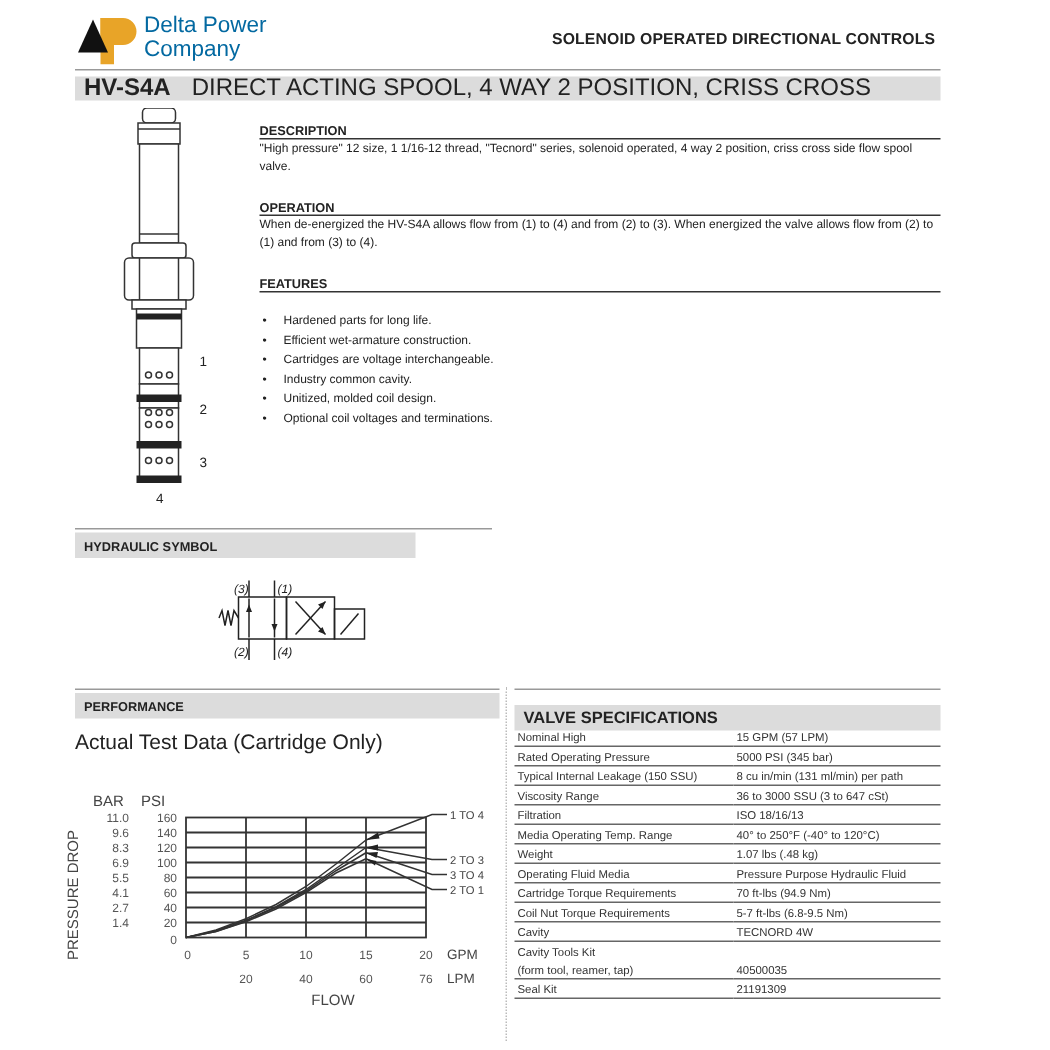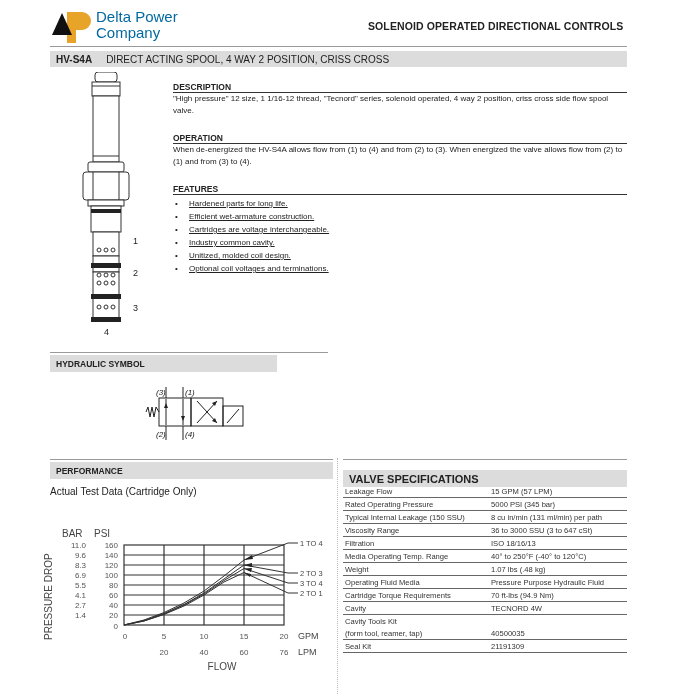--- a/index.html
+++ b/index.html
@@ -3,25 +3,25 @@
 <meta charset="utf-8">
 <style>
   html,body{margin:0;padding:0;background:#fff;}
   body{width:700px;height:700px;position:relative;overflow:hidden;font-family:"Liberation Sans",sans-serif;color:#222;}
   .abs{position:absolute;}
   .logo-mark{left:52px;top:9px;width:40px;height:34px;}
   .brand{left:96px;top:9px;font-size:15px;line-height:16px;color:#0369a1;}
   .doc-header{left:368px;top:20px;font-size:10.5px;font-weight:bold;letter-spacing:0.1px;}
   .rule{height:1px;background:#999;}
   .bar{background:#dcdcdc;font-size:10px;display:flex;align-items:center;padding-left:6px;box-sizing:border-box;}
-  .title-bar{left:50px;top:51px;width:577px;height:16px;font-size:10px;}
+  .title-bar{left:50px;top:51px;width:577px;height:16px;font-size:16px;}
   .title-bar .code{font-weight:bold;margin-right:14px;}
   .sec-h{font-size:8.5px;font-weight:bold;border-bottom:1px solid #333;padding-bottom:0;width:454px;}
   .sec-t{font-size:8px;line-height:12px;width:458px;}
-  .feat{font-size:8px;line-height:13px;margin:2px 0 0 0;padding:0;list-style:none;text-decoration:underline;}
+  .feat{font-size:8px;line-height:13px;margin:12px 0 0 0;padding:0;list-style:none;}
   .feat li{position:relative;padding-left:16px;}
   .feat li::before{content:"•";position:absolute;left:2px;}
   .port{font-size:9px;}
   .spec-table{left:343px;top:485px;width:284px;border-collapse:collapse;font-size:7.6px;}
   .spec-table td{padding:1px 2px 1px 2px;border-bottom:1.5px solid #666;height:10px;color:#333;white-space:nowrap;}
   .spec-table td.v{padding-left:2px;}
   .spec-table tr.nob td{border-bottom:none;}
   .vdiv{left:337px;top:458px;width:0;height:236px;border-left:1px dotted #bbb;}
   svg text{font-family:"Liberation Sans",sans-serif;}
 </style>
@@ -140,21 +140,21 @@
     <polygon points="72,38 70,33 67,36"></polygon>
   </g>
 </svg>
 <div class="abs" style="left:156px;top:388px;font-size:8px;font-style:italic;">(3)</div>
 <div class="abs" style="left:185px;top:388px;font-size:8px;font-style:italic;">(1)</div>
 <div class="abs" style="left:156px;top:430px;font-size:8px;font-style:italic;">(2)</div>
 <div class="abs" style="left:185px;top:430px;font-size:8px;font-style:italic;">(4)</div>
 
 <div class="abs rule" style="left:50px;top:459px;width:283px;"></div>
 <div class="abs bar" style="left:50px;top:462px;width:283px;height:17px;font-weight:bold;font-size:8.5px;">PERFORMANCE</div>
-<div class="abs" style="left:50px;top:486px;font-size:10px;">Actual Test Data (Cartridge Only)</div>
+<div class="abs" style="left:50px;top:486px;font-size:14px;">Actual Test Data (Cartridge Only)</div>
 
 <svg class="abs" style="left:40px;top:525px;width:300px;height:150px;" viewBox="0 0 300 150">
 
   <text x="12" y="115" font-size="10" fill="#444" transform="rotate(-90 12 115)">PRESSURE DROP</text>
   <text x="22" y="12" font-size="10" fill="#444">BAR</text>
   <text x="54" y="12" font-size="10" fill="#444">PSI</text>
 
   <g stroke="#333" stroke-width="1.2" fill="none">
     <rect x="84" y="20" width="160" height="80"></rect>
     <line x1="84" y1="30" x2="244" y2="30"></line>
@@ -228,21 +228,21 @@
     <text x="260" y="71">2 TO 1</text>
   </g>
 </svg>
 
 <div class="abs vdiv"></div>
 <div class="abs rule" style="left:343px;top:459px;width:284px;"></div>
 <div class="abs bar" style="left:343px;top:470px;width:284px;height:17px;font-weight:bold;font-size:11px;">VALVE SPECIFICATIONS</div>
 <table class="abs spec-table">
   <tbody>
     <tr>
-        <td>Leakage Flow</td>
+        <td>Nominal High</td>
         <td class="v">15 GPM (57 LPM)</td>
       </tr>
     <tr>
         <td>Rated Operating Pressure</td>
         <td class="v">5000 PSI (345 bar)</td>
       </tr>
     <tr>
         <td>Typical Internal Leakage (150 SSU)</td>
         <td class="v">8 cu in/min (131 ml/min) per path</td>
       </tr>
@@ -262,20 +262,24 @@
         <td>Weight</td>
         <td class="v">1.07 lbs (.48 kg)</td>
       </tr>
     <tr>
         <td>Operating Fluid Media</td>
         <td class="v">Pressure Purpose Hydraulic Fluid</td>
       </tr>
     <tr>
         <td>Cartridge Torque Requirements</td>
         <td class="v">70 ft-lbs (94.9 Nm)</td>
+      </tr>
+    <tr>
+        <td>Coil Nut Torque Requirements</td>
+        <td class="v">5-7 ft-lbs (6.8-9.5 Nm)</td>
       </tr>
     <tr>
         <td>Cavity</td>
         <td class="v">TECNORD 4W</td>
       </tr>
     <tr class="nob">
         <td>Cavity Tools Kit</td>
         <td class="v"></td>
       </tr>
     <tr>

